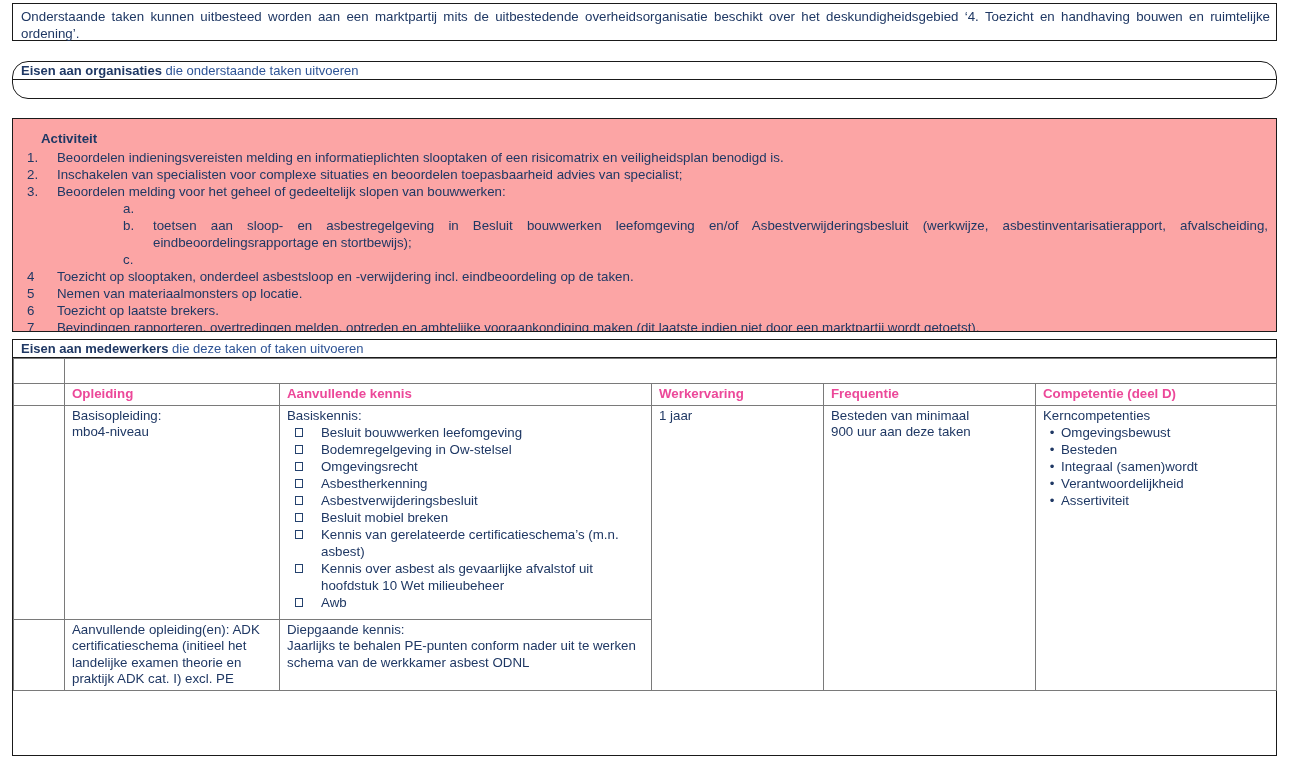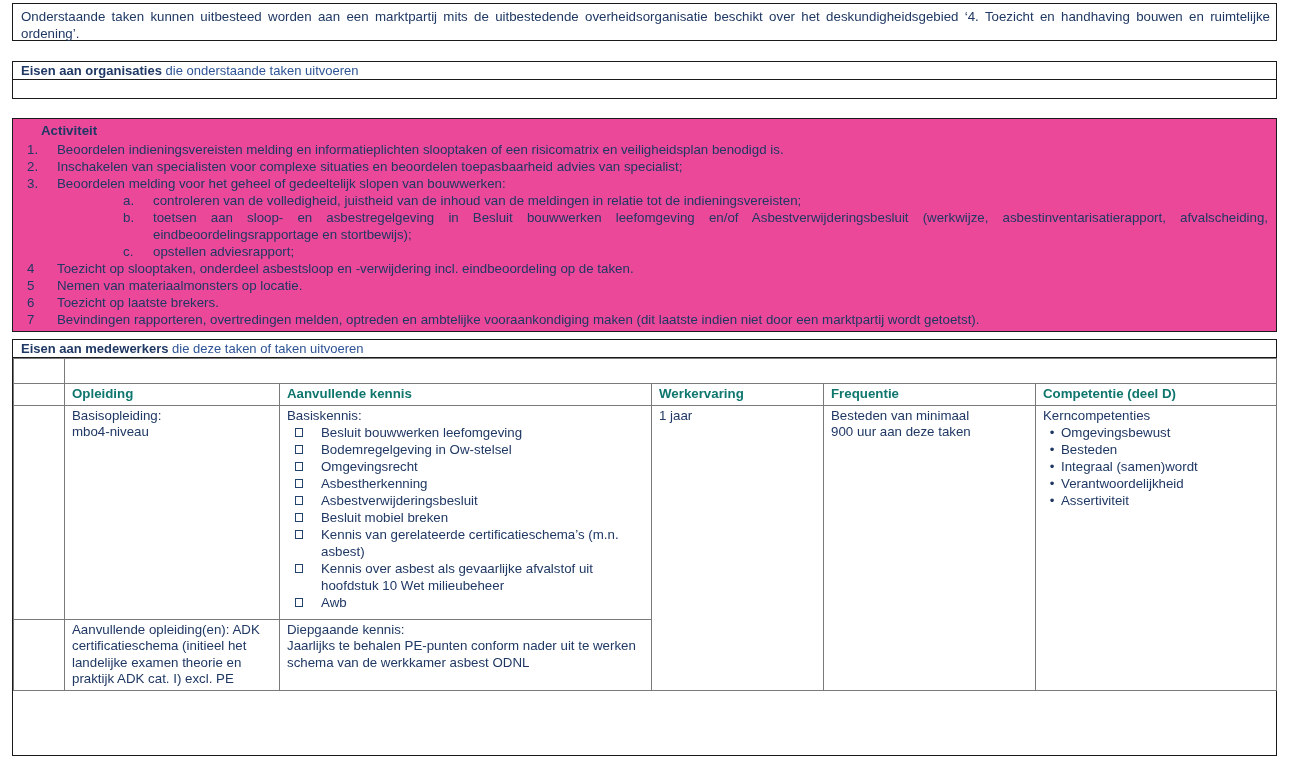--- a/index.html
+++ b/index.html
@@ -47,20 +47,21 @@
     text-align: justify;
     text-justify: inter-word;
   }
 
   
   #org-block {
     left: 12px;
     top: 61px;
     width: 1265px;
     height: 38px;
+    border-radius: 16px;
   }
   #org-title-row {
     box-sizing: border-box;
     height: 18px;
     border-bottom: 1px solid #1a1a1a;
     padding: 1px 0 0 8px;
     white-space: nowrap;
     overflow: hidden;
   }
   #org-title-row .strong {
@@ -90,22 +91,22 @@
     font-size: 13.3px;
     color: #1F3864;
   }
 
   
   #activiteit-block {
     left: 12px;
     top: 118px;
     width: 1265px;
     height: 214px;
-    background: #ec4899;
-    padding: 4px 8px 4px 14px;
+    background: #fca5a5;
+    padding: 12px 8px 4px 14px;
     overflow: hidden;
   }
   #activiteit-title {
     font-weight: bold;
     font-size: 13.3px;
     color: #1F3864;
     margin: 0 0 2px 14px;
     line-height: 16px;
   }
   .act-item {
@@ -170,21 +171,21 @@
     vertical-align: top;
     padding: 2px 4px 2px 7px;
     line-height: 16.5px;
   }
   td.nb-top    { border-top: 0; }
   td.noborder  { border: 0; }
 
   .colhead {
     font-weight: bold;
     font-size: 13.3px;
-    color: #0f766e;
+    color: #ec4899;
   }
   .spacer-row td { height: 20px; }
 
   
   ul.tofu, ul.dot {
     list-style: none;
     margin: 0;
     padding: 0;
   }
   ul.tofu > li {
@@ -248,29 +249,27 @@
       <span class="marker">2.</span>
       <span class="body">Inschakelen van specialisten voor complexe situaties en beoordelen toepasbaarheid advies van specialist;</span>
     </div>
     <div class="act-item">
       <span class="marker">3.</span>
       <span class="body">Beoordelen melding voor het geheel of gedeeltelijk slopen van bouwwerken:</span>
     </div>
 
     <div class="act-sub">
       <span class="marker">a.</span>
-      <span class="body nojust">controleren van de volledigheid, juistheid van de inhoud van de meldingen in relatie tot de indieningsvereisten;</span>
     </div>
     <div class="act-sub">
       <span class="marker">b.</span>
       <span class="body">toetsen aan sloop- en asbestregelgeving in Besluit bouwwerken leefomgeving en/of Asbestverwijderingsbesluit (werkwijze, asbestinventarisatierapport, afvalscheiding, eindbeoordelingsrapportage en stortbewijs);</span>
     </div>
     <div class="act-sub">
       <span class="marker">c.</span>
-      <span class="body nojust">opstellen adviesrapport;</span>
     </div>
 
     <div class="act-item">
       <span class="marker">4</span>
       <span class="body">Toezicht op slooptaken, onderdeel asbestsloop en -verwijdering incl. eindbeoordeling op de taken.</span>
     </div>
     <div class="act-item">
       <span class="marker">5</span>
       <span class="body">Nemen van materiaalmonsters op locatie.</span>
     </div>

